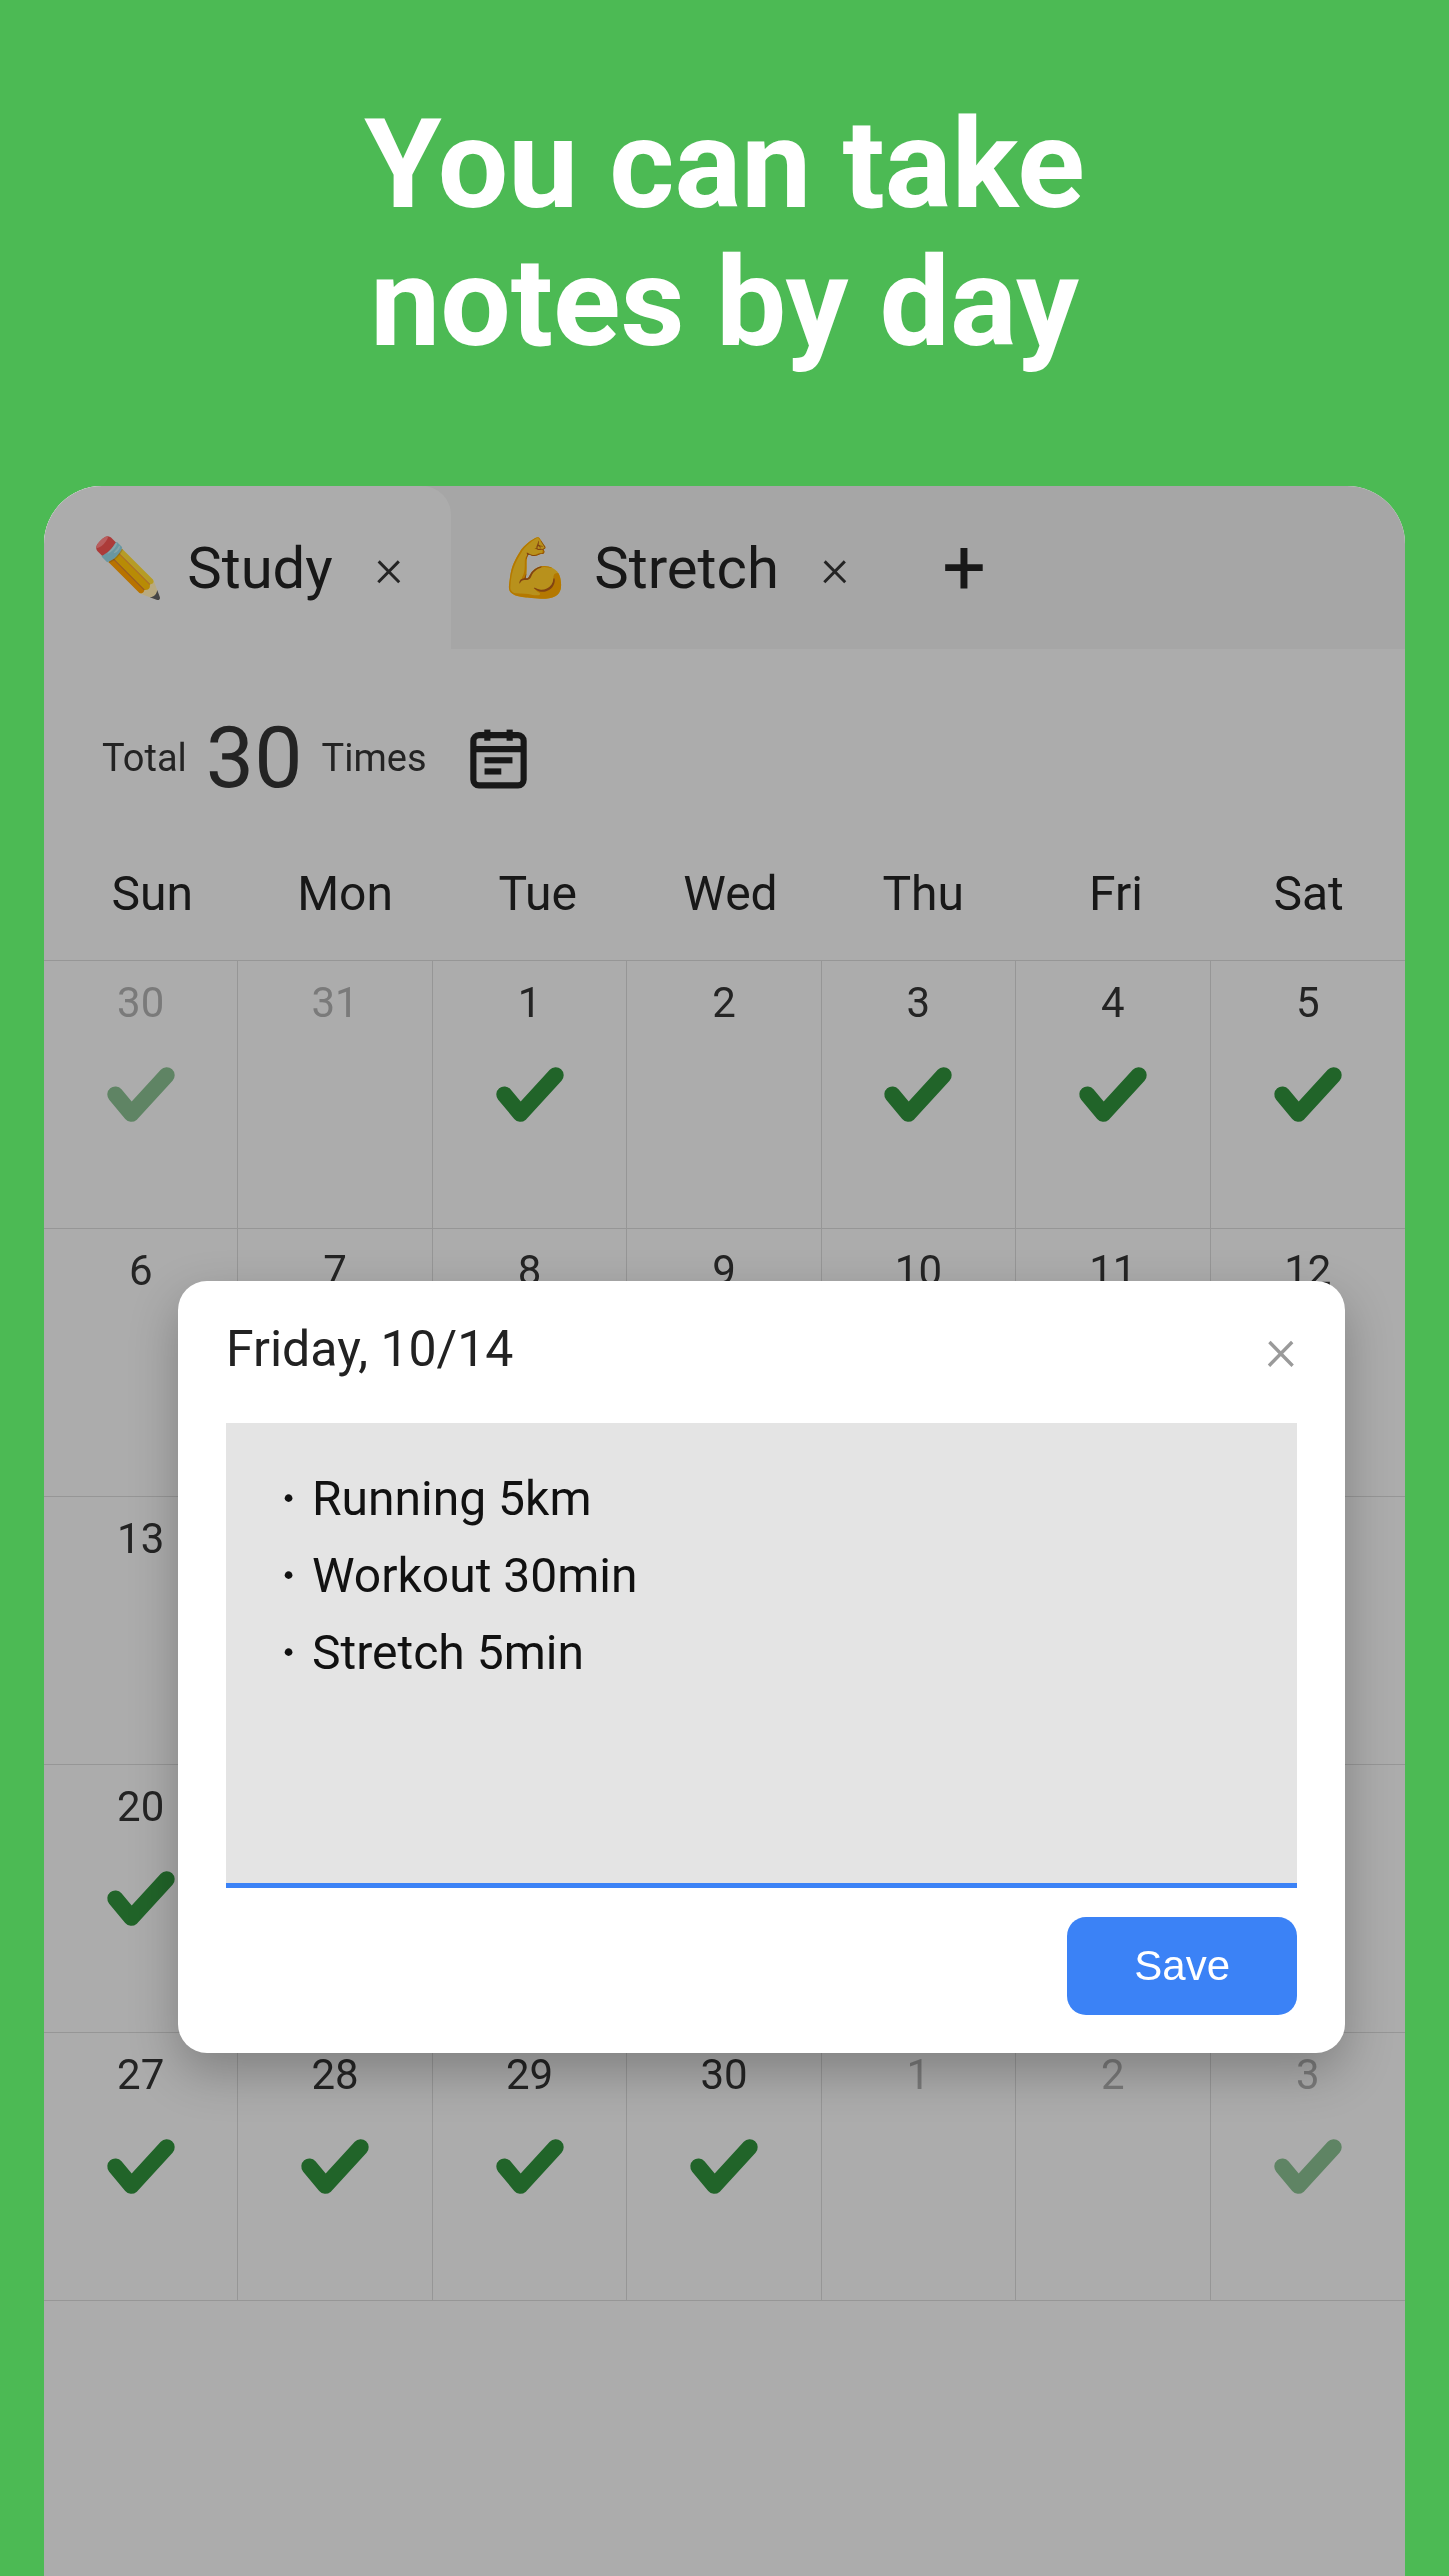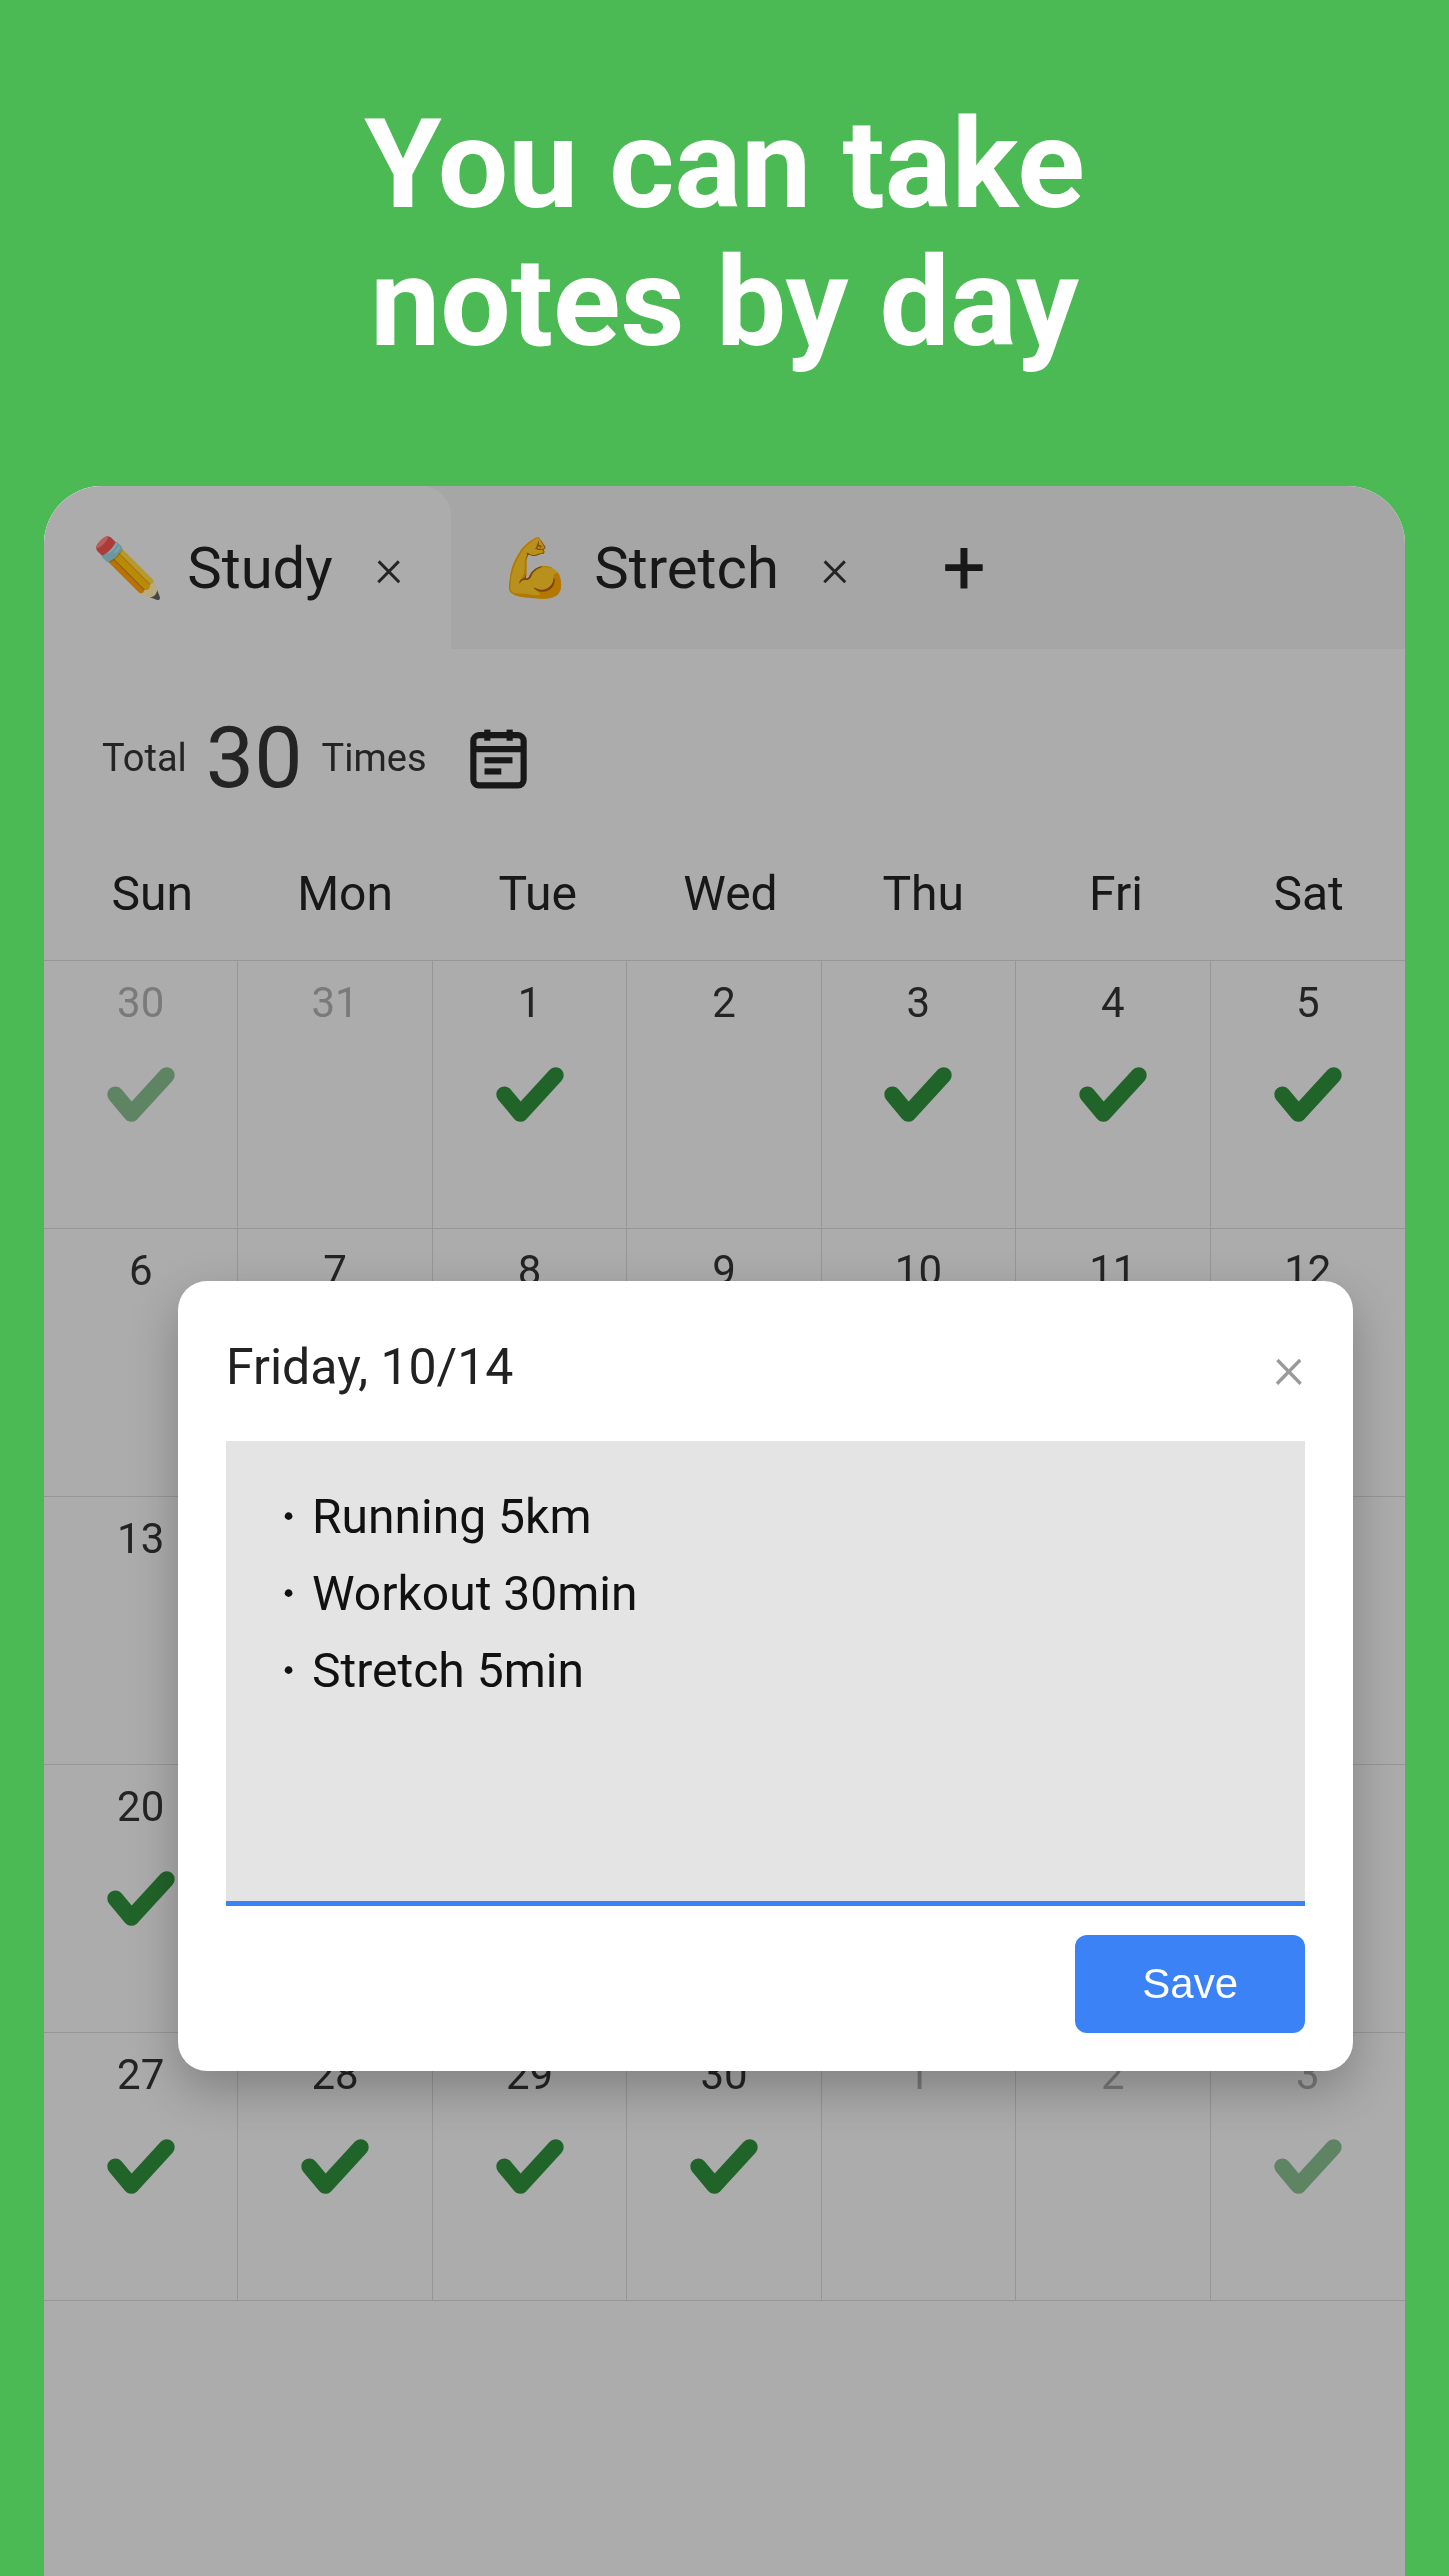--- a/index.html
+++ b/index.html
@@ -117,26 +117,26 @@
   .cell .check {
     margin-top: 29px;
     width: 96px; height: 77px;
   }
   .cell.other .check { opacity: 0.55; }
   .check svg { width:100%; height:100%; }
   
   .modal {
     position: absolute;
     z-index: 10;
-    left: 134px; right: 52px;
+    left: 134px; right: 60px;
     top: 795px;
     background: #fff;
     border-radius: 29px;
     box-shadow: 0 19px 48px rgba(0,0,0,0.25);
-    padding: 50px 48px 38px 48px;
+    padding: 32px 48px 38px 48px;
   }
   .modal-title-row {
     display: flex;
     align-items: center;
     justify-content: space-between;
     margin-bottom: 38px;
   }
   .modal-title { font-size: 50px; color: #222; }
   .modal-close {
     font-size: 61px;
@@ -155,21 +155,21 @@
   .modal-footer {
     display: flex;
     justify-content: flex-end;
     margin-top: 29px;
   }
   .savebtn {
     background: #3b82f6;
     color: #fff;
     font-size: 42px;
     padding: 25px 67px;
-    border-radius: 12px;
+    border-radius: 19px;
     border: none;
   }
 </style>
 </head>
 <body>
 
 <div class="headline">You can take<br>notes by day</div>
 
 <div class="device">
   <div class="scrim"></div>

